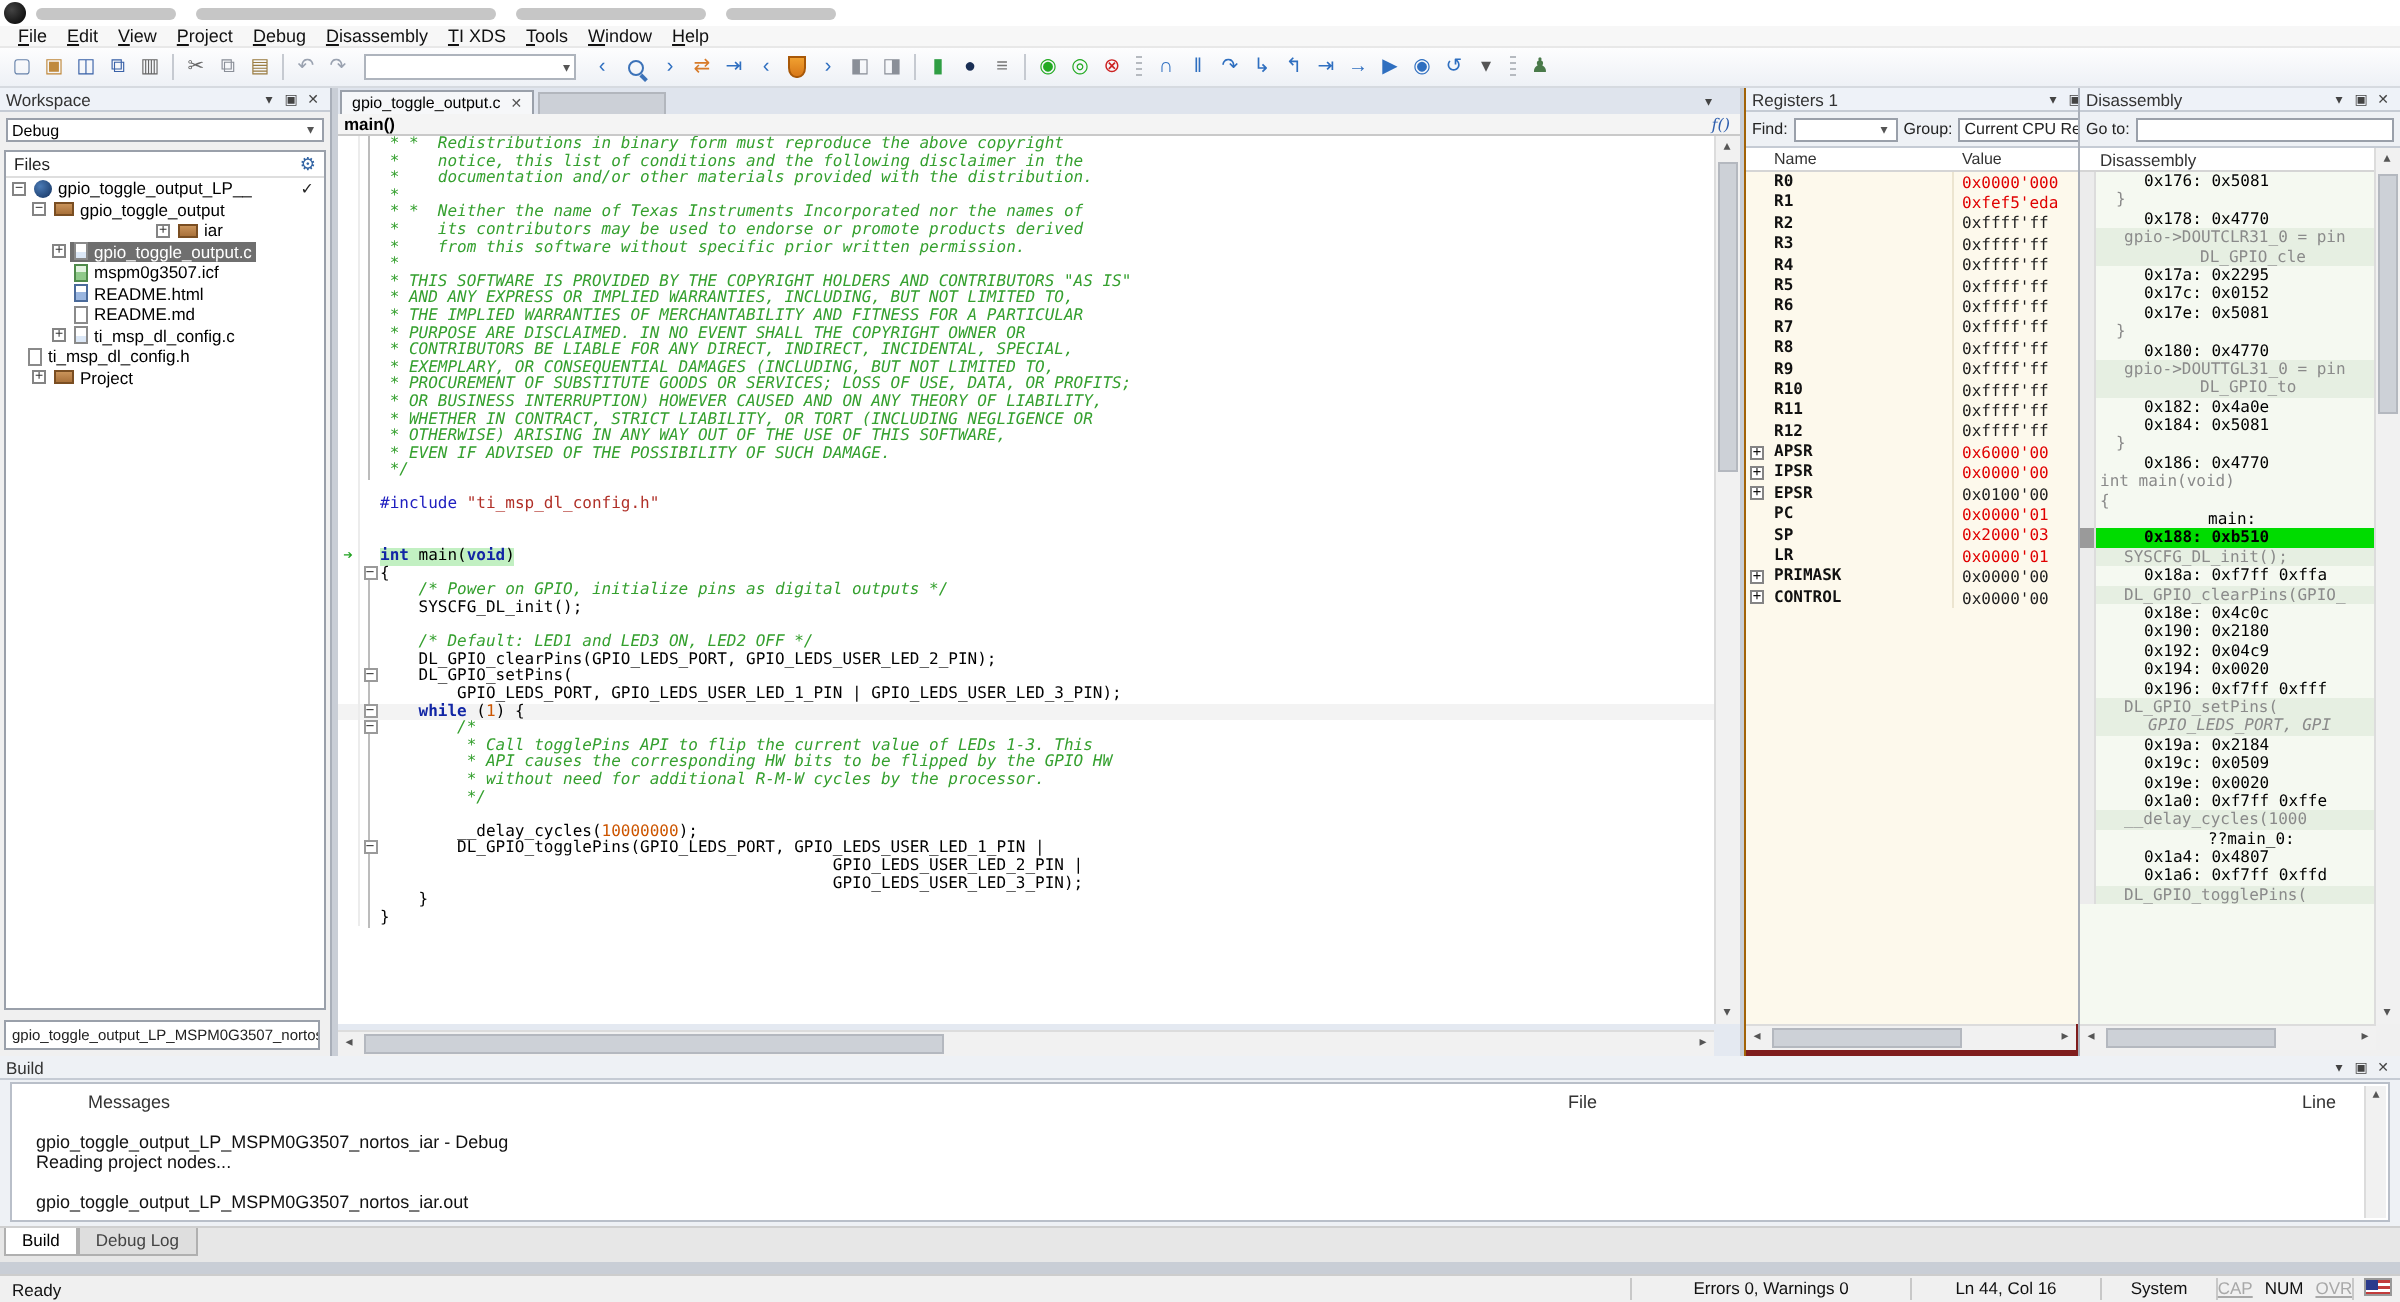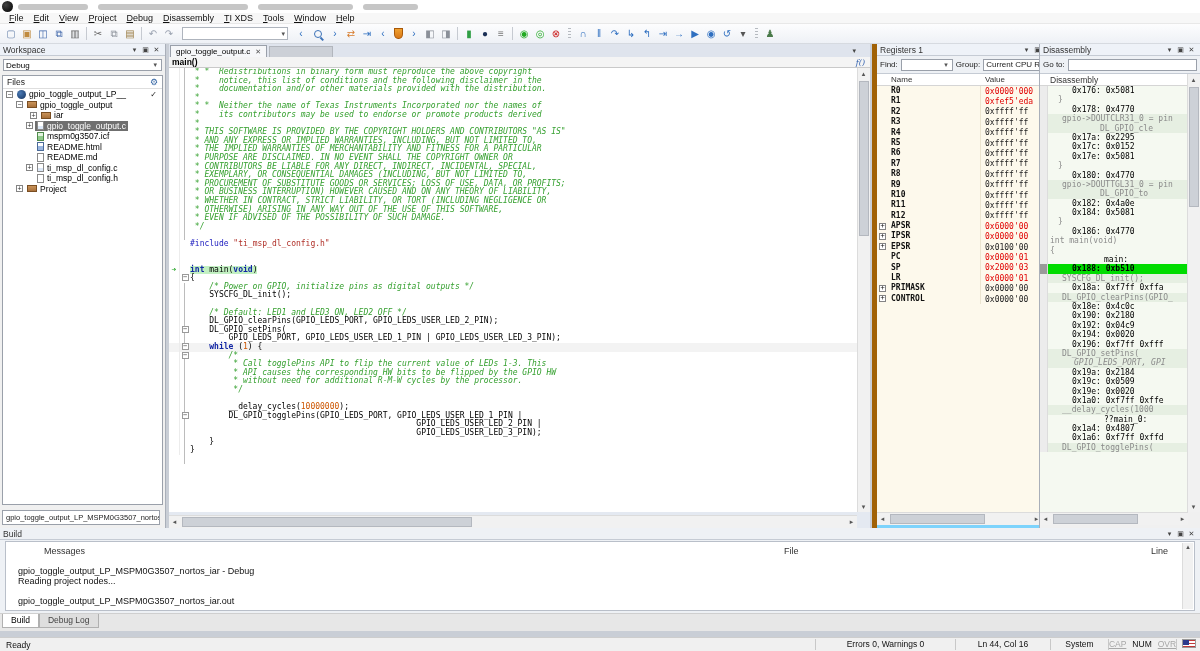--- a/index.html
+++ b/index.html
@@ -78,21 +78,21 @@
   .seg.pp { color:#2020c0; }
   .seg.str { color:#b03028; }
   .seg.num { color:#cc5500; }
   .seg.pl { color:#000; }
   .vscroll { position:absolute; right:0; top:24px; width:13px; height:444px; background:#f1f1f1; border-left:1px solid #dcdcdc; font-size:7px; color:#666; text-align:center; }
   .vthumb { position:absolute; left:1px; right:1px; background:#cdd1d7; border:1px solid #b4b8bf; }
   .hscroll { position:absolute; left:0; bottom:3px; height:13px; background:#f1f1f1; border-top:1px solid #dcdcdc; font-size:7px; color:#666; }
   .hthumb { position:absolute; top:1px; bottom:1px; background:#cdd1d7; border:1px solid #b4b8bf; }
   .sarrow { position:absolute; font-size:7px; color:#555; line-height:11px; width:11px; text-align:center; }
   
-  #registers { position:absolute; left:872px; top:44px; width:185px; height:484px; background:#7dd3fc; border-left:5px solid #a16207; }
+  #registers { position:absolute; left:872px; top:44px; width:185px; height:484px; background:#7f1d1d; border-left:1px solid #a16207; }
   #reg-table-head { position:absolute; left:0; top:30px; right:0; height:12px; background:#fff; border-bottom:1px solid #d5d5d5; font-size:8px; color:#333; }
   #reg-rows { position:absolute; left:0; top:42px; right:0; bottom:16px; background:#fdf9ec; overflow:hidden; }
   .reg-row { height:10.4px; display:flex; align-items:center; font-family:"DejaVu Sans Mono", monospace; font-size:8px; }
   .rname { width:104px; flex:none; padding-left:14px; font-weight:bold; position:relative; color:#111; border-right:1px solid #ece5d0; height:100%; line-height:10.4px; }
   .rexp { position:absolute; left:2px; top:1.5px; width:7px; height:7px; border:1px solid #848484; background:#fff; font-size:7px; line-height:5px; text-align:center; font-weight:normal; }
   .rval { padding-left:4px; color:#222; white-space:nowrap; overflow:hidden; }
   .rval.red { color:#e00000; }
   
   #disasm { position:absolute; left:1039px; top:44px; width:161px; height:484px; background:#f0f0f0; border-left:1px solid #a9afb9; }
   #dis-head { position:absolute; left:0; top:30px; right:13px; height:12px; background:#fff; border-bottom:1px solid #d5d5d5; font-size:8.5px; color:#333; padding-left:10px; line-height:12px; }
@@ -229,21 +229,21 @@
           </span>
           <span class="ws-check">✓</span>
         </div>
         <div class="ws-row" style="padding-left: 13px;">
           <span class="exp">−</span>
           <span class="plain-wrap">
             <span class="ico folder"></span>
             <span class="ws-label">gpio_toggle_output</span>
           </span>
         </div>
-        <div class="ws-row" style="padding-left: 27px;">
+        <div class="ws-row" style="padding-left: 27px; margin-left: 48px;">
           <span class="exp">+</span>
           <span class="plain-wrap">
             <span class="ico folder"></span>
             <span class="ws-label">iar</span>
           </span>
         </div>
         <div class="ws-row" style="padding-left: 23px;">
           <span class="exp">+</span>
           <span class="sel-wrap">
             <span class="ico doc-c"></span>
@@ -271,21 +271,21 @@
             <span class="ws-label">README.md</span>
           </span>
         </div>
         <div class="ws-row" style="padding-left: 23px;">
           <span class="exp">+</span>
           <span class="plain-wrap">
             <span class="ico doc-c"></span>
             <span class="ws-label">ti_msp_dl_config.c</span>
           </span>
         </div>
-        <div class="ws-row" style="padding-left: 23px;">
+        <div class="ws-row" style="">
           <span class="exp-sp"></span>
           <span class="plain-wrap">
             <span class="ico doc"></span>
             <span class="ws-label">ti_msp_dl_config.h</span>
           </span>
         </div>
         <div class="ws-row" style="padding-left: 13px;">
           <span class="exp">+</span>
           <span class="plain-wrap">
             <span class="ico folder"></span>
@@ -336,20 +336,25 @@
         </div>
         <div class="code-line">
           <span class="gut"></span>
           <span class="fold"></span>
           <span class="ct"><span class="seg cm"> * *  Neither the name of Texas Instruments Incorporated nor the names of</span></span>
         </div>
         <div class="code-line">
           <span class="gut"></span>
           <span class="fold"></span>
           <span class="ct"><span class="seg cm"> *    its contributors may be used to endorse or promote products derived</span></span>
+        </div>
+        <div class="code-line">
+          <span class="gut"></span>
+          <span class="fold"></span>
+          <span class="ct"><span class="seg cm"> *    from this software without specific prior written permission.</span></span>
         </div>
         <div class="code-line">
           <span class="gut"></span>
           <span class="fold"></span>
           <span class="ct"><span class="seg cm"> *</span></span>
         </div>
         <div class="code-line">
           <span class="gut"></span>
           <span class="fold"></span>
           <span class="ct"><span class="seg cm"> * THIS SOFTWARE IS PROVIDED BY THE COPYRIGHT HOLDERS AND CONTRIBUTORS "AS IS"</span></span>

